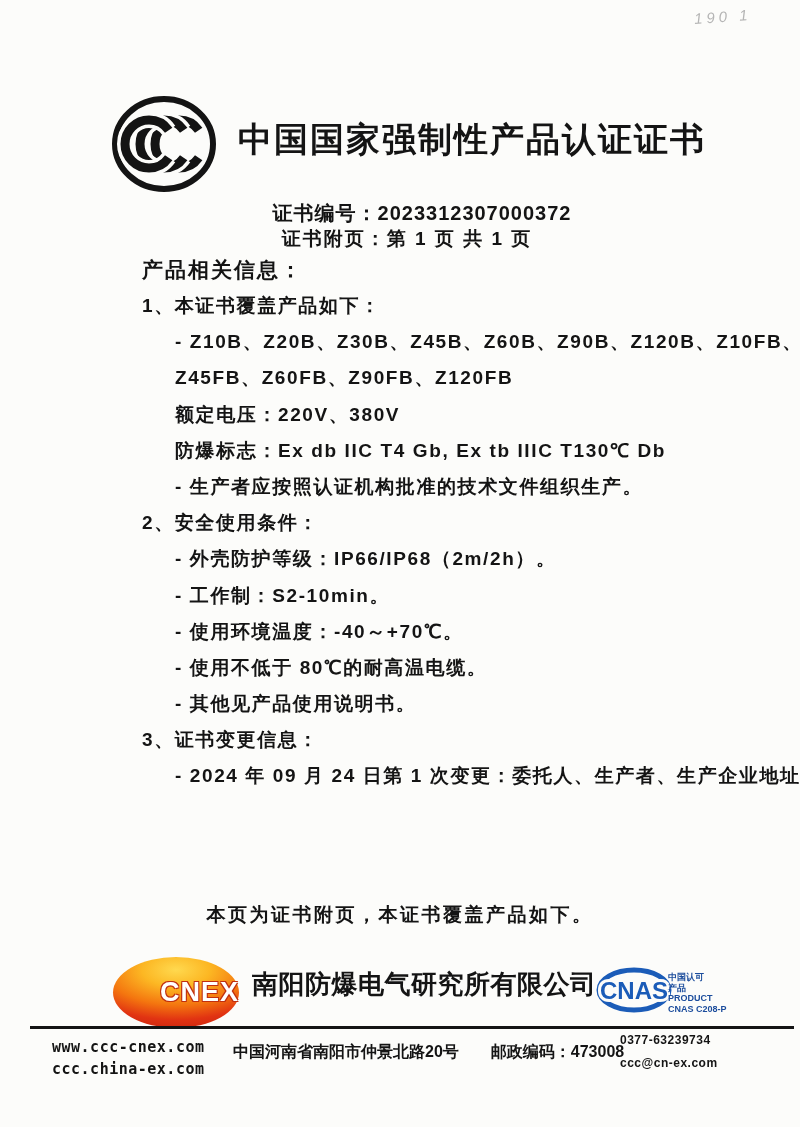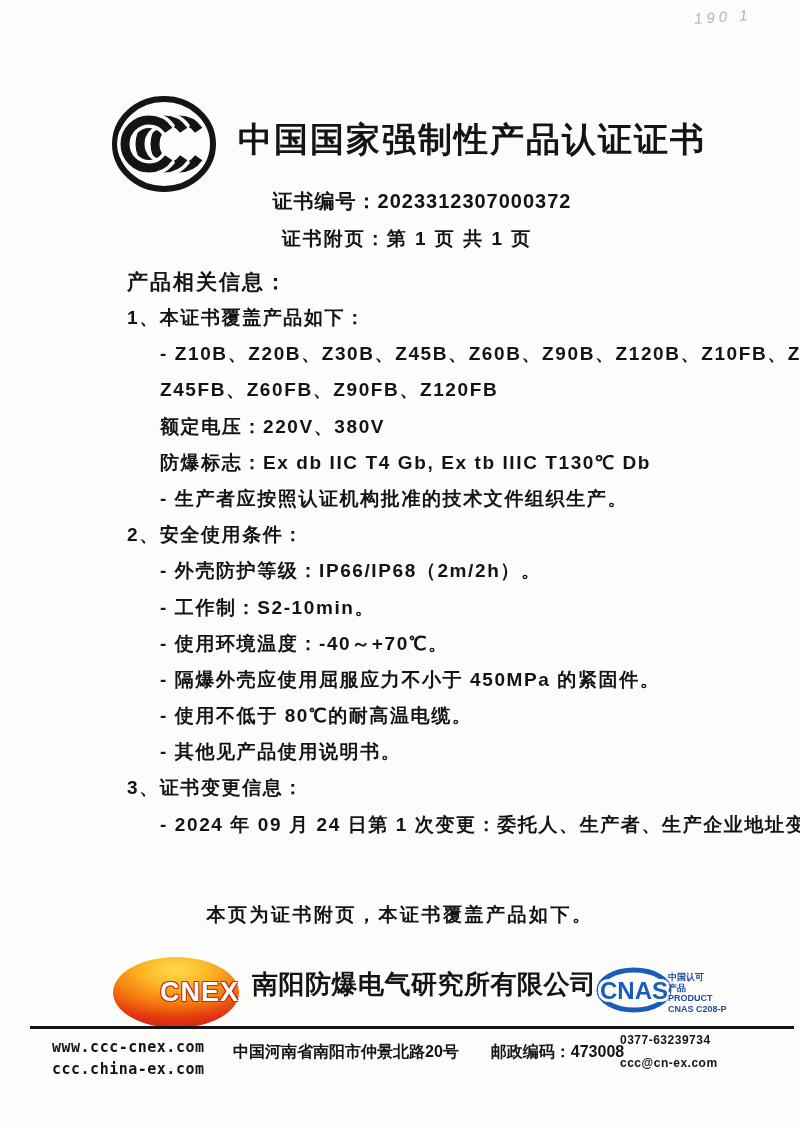--- a/index.html
+++ b/index.html
@@ -17,24 +17,24 @@
   .ccc-logo { position:absolute; left:110px; top:93px; }
   .doc-title {
     position:absolute; left:238px; top:117px; width:450px;
     font-size:34px; font-weight:bold; letter-spacing:2px; white-space:nowrap;
   }
   
   .cert-line {
     position:absolute; left:0; right:0; text-align:center;
     font-size:20px; font-weight:bold; letter-spacing:1px; white-space:nowrap;
   }
-  .cert-number { top:188px; padding-left:44px; }
+  .cert-number { top:200px; padding-left:44px; }
   .cert-page   { top:226px; padding-left:14px; letter-spacing:2px; font-size:19px; }
   
-  .body-block { position:absolute; top:264px; left:0; right:0; }
+  .body-block { position:absolute; top:252px; left:0; right:0;padding-left:15px; }
   .body-heading {
     height:36px; line-height:36px; padding-left:127px;
     font-size:21px; font-weight:bold; letter-spacing:2px;
   }
   .line {
     height:36.2px; line-height:36.2px; font-size:19px; font-weight:bold;
     letter-spacing:1.6px; white-space:nowrap;
   }
   .line.num  { padding-left:127px; }
   .line.item { padding-left:160px; }
@@ -114,21 +114,20 @@
         <div class="line num">1、本证书覆盖产品如下：</div>
         <div class="line item">- Z10B、Z20B、Z30B、Z45B、Z60B、Z90B、Z120B、Z10FB、Z20FB、Z30FB、</div>
         <div class="line item">Z45FB、Z60FB、Z90FB、Z120FB</div>
         <div class="line item">额定电压：220V、380V</div>
         <div class="line item">防爆标志：Ex db IIC T4 Gb, Ex tb IIIC T130℃ Db</div>
         <div class="line item">- 生产者应按照认证机构批准的技术文件组织生产。</div>
         <div class="line num">2、安全使用条件：</div>
         <div class="line item">- 外壳防护等级：IP66/IP68（2m/2h）。</div>
         <div class="line item">- 工作制：S2-10min。</div>
         <div class="line item">- 使用环境温度：-40～+70℃。</div>
-        <div class="line item">- 隔爆外壳应使用屈服应力不小于 450MPa 的紧固件。</div>
         <div class="line item">- 使用不低于 80℃的耐高温电缆。</div>
         <div class="line item">- 其他见产品使用说明书。</div>
         <div class="line num">3、证书变更信息：</div>
         <div class="line item">- 2024 年 09 月 24 日第 1 次变更：委托人、生产者、生产企业地址变更。</div>
       </div>
   </div>
 
   <div class="footer-note">本页为证书附页，本证书覆盖产品如下。</div>
 
   <div class="org-row">

